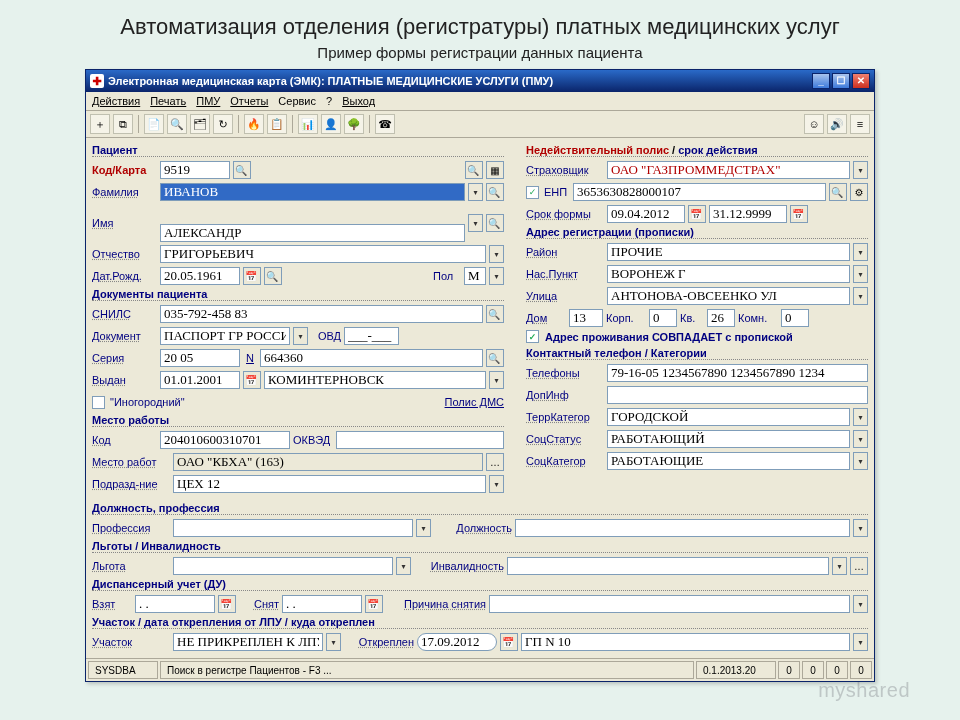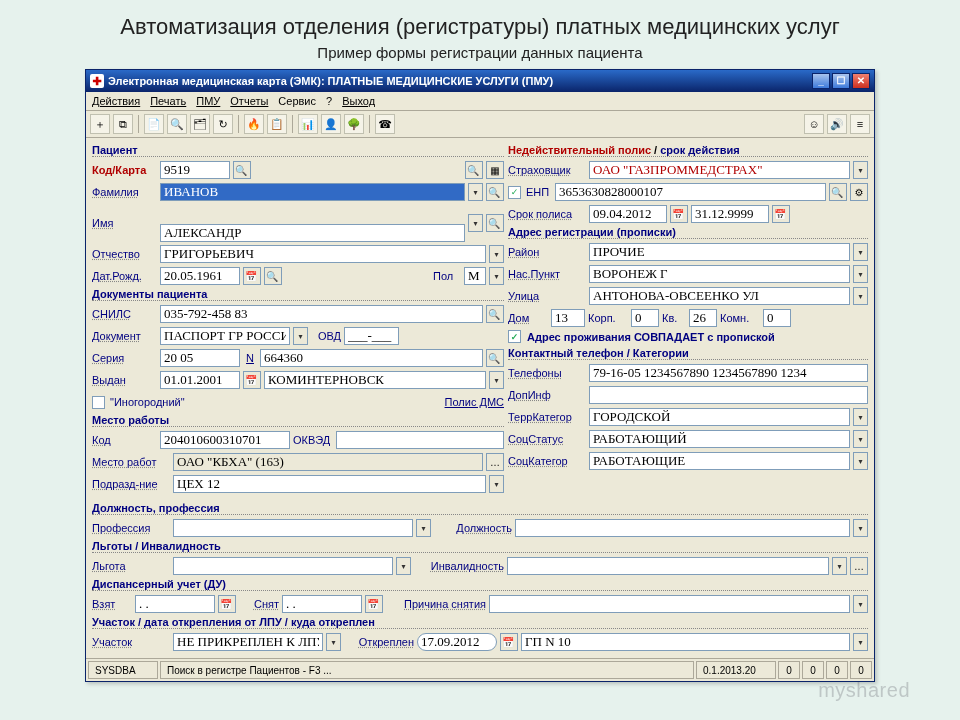--- a/index.html
+++ b/index.html
@@ -34,21 +34,21 @@
   .titlebar .title-text { flex:1; }
   .win-btns { display:flex; gap:2px; }
   .win-btn { width:18px; height:16px; background:linear-gradient(#a8c3ec,#3d7adb); border:1px solid #0a246a; font-size:10px; text-align:center; line-height:14px; color:#fff; }
   .win-btn.close { background:linear-gradient(#f08070,#cc3020); }
   .menubar { display:flex; gap:10px; padding:3px 6px; background:#ece9d8; border-bottom:1px solid #aca899; font-size:11px; }
   .menubar .menu-item { cursor:default; }
   .menubar .menu-item u { text-decoration: underline; }
   .toolbar { display:flex; gap:3px; padding:3px 4px; background:#ece9d8; border-bottom:1px solid #aca899; align-items:center;}
   .tbtn { width:20px; height:20px; border:1px solid #c0c0b0; background:#f5f3e8; display:flex; align-items:center; justify-content:center; font-size:11px;}
   .tbar-sep { width:1px; height:18px; background:#aca899; margin:0 2px;}
-  .form-body { padding:4px 6px; display:flex; gap:4px; }
+  .form-body { padding:4px 6px; display:flex; gap:22px; }
   .col { flex:1; }
   .section-hdr { color:#000080; font-weight:bold; font-size:11px; margin:2px 0 3px; border-bottom:1px dotted #888;}
   .section-hdr .sep { color:#000; font-weight:bold; }
   .row { display:flex; align-items:center; gap:3px; margin-bottom:2px; min-height:20px; }
   .lbl { width:65px; color:#000080; font-size:11px; text-decoration: underline; text-decoration-style: dotted; text-decoration-color: #888; }
   .lbl.plain { text-decoration:none; }
   .lbl.short { width:40px; }
   .lbl.w80 { width:78px; }
   .inp { border:1px solid #7f9db9; background:#fff; height:18px; padding:1px 3px; font-family:Tahoma; font-size:13px; }
   .inp.sel { background:#316ac5; color:#fff; }
@@ -289,21 +289,21 @@
         <input class="inp" style="flex: 1 1 0%;" value="3653630828000107">
         <div class="mini-btn">
             <span>🔍</span>
           </div>
         <div class="mini-btn">
             <span>⚙</span>
           </div>
       </div>
 
       <div class="row">
-        <span class="lbl w80">Срок полиса</span>
+        <span class="lbl w80">Срок формы</span>
         <input class="inp" style="width: 78px;" value="09.04.2012">
         <div class="mini-btn">
             <span>📅</span>
           </div>
         <input class="inp" style="width: 78px;" value="31.12.9999">
         <div class="mini-btn">
             <span>📅</span>
           </div>
       </div>
 

